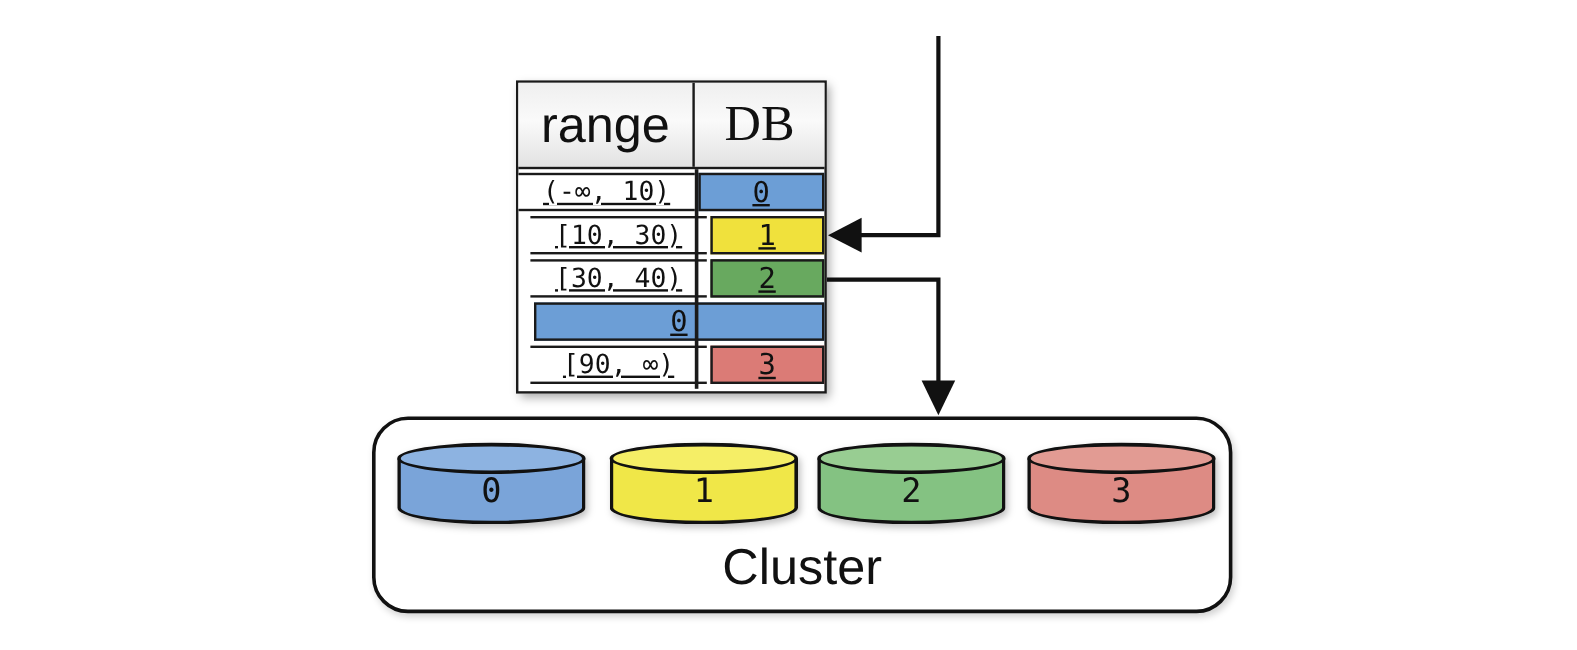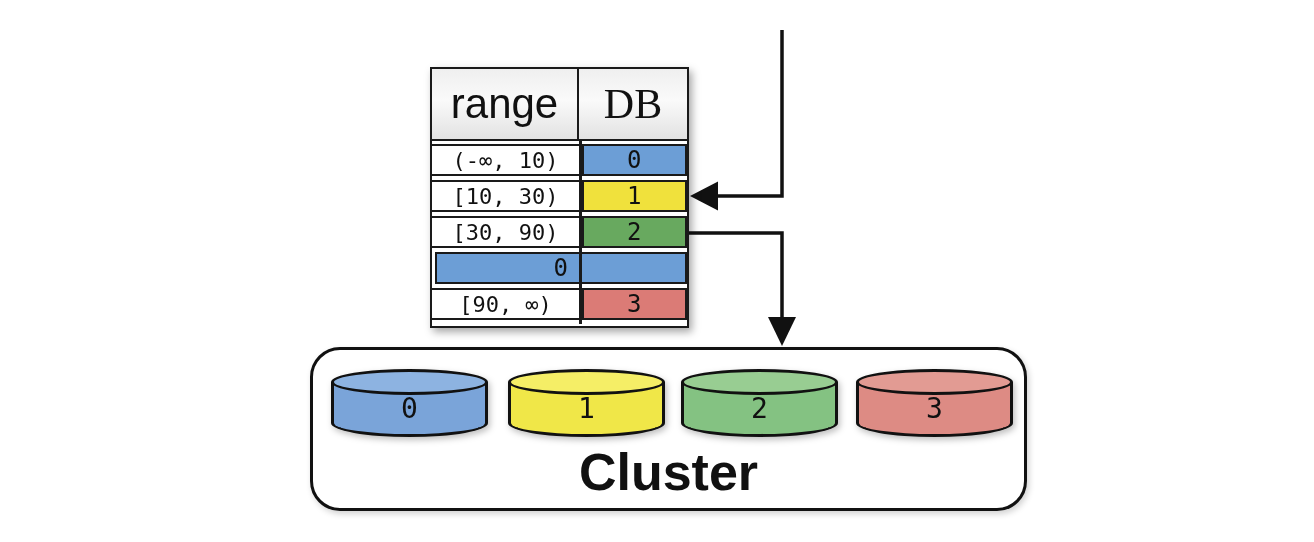--- a/index.html
+++ b/index.html
@@ -10,39 +10,39 @@
   .rtable{position:absolute;left:430px;top:67px;width:259px;height:261px;
           border:2.5px solid #1a1a1a;background:#fff;box-sizing:border-box;
           box-shadow:3px 4px 8px rgba(0,0,0,0.35);z-index:3;}
   .thead{display:flex;height:70px;border-bottom:2.5px solid #1a1a1a;
          background:linear-gradient(180deg,#efefef 0%,#fafafa 45%,#e2e2e2 100%);}
   .th{display:flex;align-items:center;justify-content:center;font-size:42px;}
   .th-range{width:147px;border-right:2.5px solid #1a1a1a;box-sizing:border-box;}
   .th-db{flex:1;font-family:Liberation Serif, serif;}
   .tbody{position:relative;height:183px;padding-top:3px;box-sizing:border-box;}
   .col-divider{position:absolute;left:147px;top:0;bottom:0;width:2.5px;background:#1a1a1a;}
-  .trow{display:flex;height:32px;box-sizing:border-box;}
-  .trow + .trow{margin-top:4px;}
+  .trow{display:flex;height:32px;box-sizing:border-box;text-decoration:underline;}
+  .trow + .trow{margin-top:4px;padding-left:10px;}
   .td{display:flex;align-items:center;justify-content:center;box-sizing:border-box;
       font-family:"DejaVu Sans Mono",monospace;}
   .td-range{width:147px;border-top:2px solid #1a1a1a;border-bottom:2px solid #1a1a1a;
             background:#fff;font-size:22px;letter-spacing:0;}
   .td-db{flex:1;margin-left:2.5px;border:2px solid #1a1a1a;font-size:24px;}
 
   
   .arrows{position:absolute;left:0;top:0;z-index:2;pointer-events:none;}
   .aline{stroke:#111;stroke-width:3.5;fill:none;}
   .ahead{fill:#111;stroke:none;}
 
   
   .cluster{position:absolute;left:310px;top:347px;width:717px;height:164px;
            border:3px solid #111;border-radius:30px;background:#fff;box-sizing:border-box;
            box-shadow:2px 3px 6px rgba(0,0,0,0.18);z-index:1;}
   .cluster-label{position:absolute;left:0;right:0;top:100px;text-align:center;
-                 font-size:52px;line-height:45px;font-weight:bold;}
+                 font-size:42px;line-height:45px;}
   .cyl{position:absolute;top:19px;width:157px;height:68px;
        filter:drop-shadow(2px 3px 3px rgba(0,0,0,0.25));}
   .cyl-body{position:absolute;left:0;right:0;top:13px;bottom:0;box-sizing:border-box;
             border:3px solid #111;border-top:none;
             border-radius:0 0 50% 50% / 0 0 14px 14px;}
   .cyl-top{position:absolute;left:0;right:0;top:0;height:26px;box-sizing:border-box;
            border:3px solid #111;border-radius:50%;}
   .cyl-label{position:absolute;left:0;right:0;top:22px;text-align:center;
              font-family:"DejaVu Sans Mono",monospace;font-size:28px;line-height:36px;}
 </style>
@@ -60,21 +60,21 @@
       <div class="col-divider"></div>
       <div class="trow">
         <div class="td td-range">(-∞, 10)</div>
         <div class="td td-db" style="background: rgb(108, 158, 214);">0</div>
       </div>
       <div class="trow">
         <div class="td td-range">[10, 30)</div>
         <div class="td td-db" style="background: rgb(240, 225, 60);">1</div>
       </div>
       <div class="trow">
-        <div class="td td-range">[30, 90)</div>
+        <div class="td td-range">[30, 40)</div>
         <div class="td td-db" style="background: rgb(104, 169, 95);">2</div>
       </div>
       <div class="trow">
         <div class="td td-db" style="background: rgb(108, 158, 214);">0</div>
       </div>
       <div class="trow">
         <div class="td td-range">[90, ∞)</div>
         <div class="td td-db" style="background: rgb(219, 123, 118);">3</div>
       </div>
     </div>

